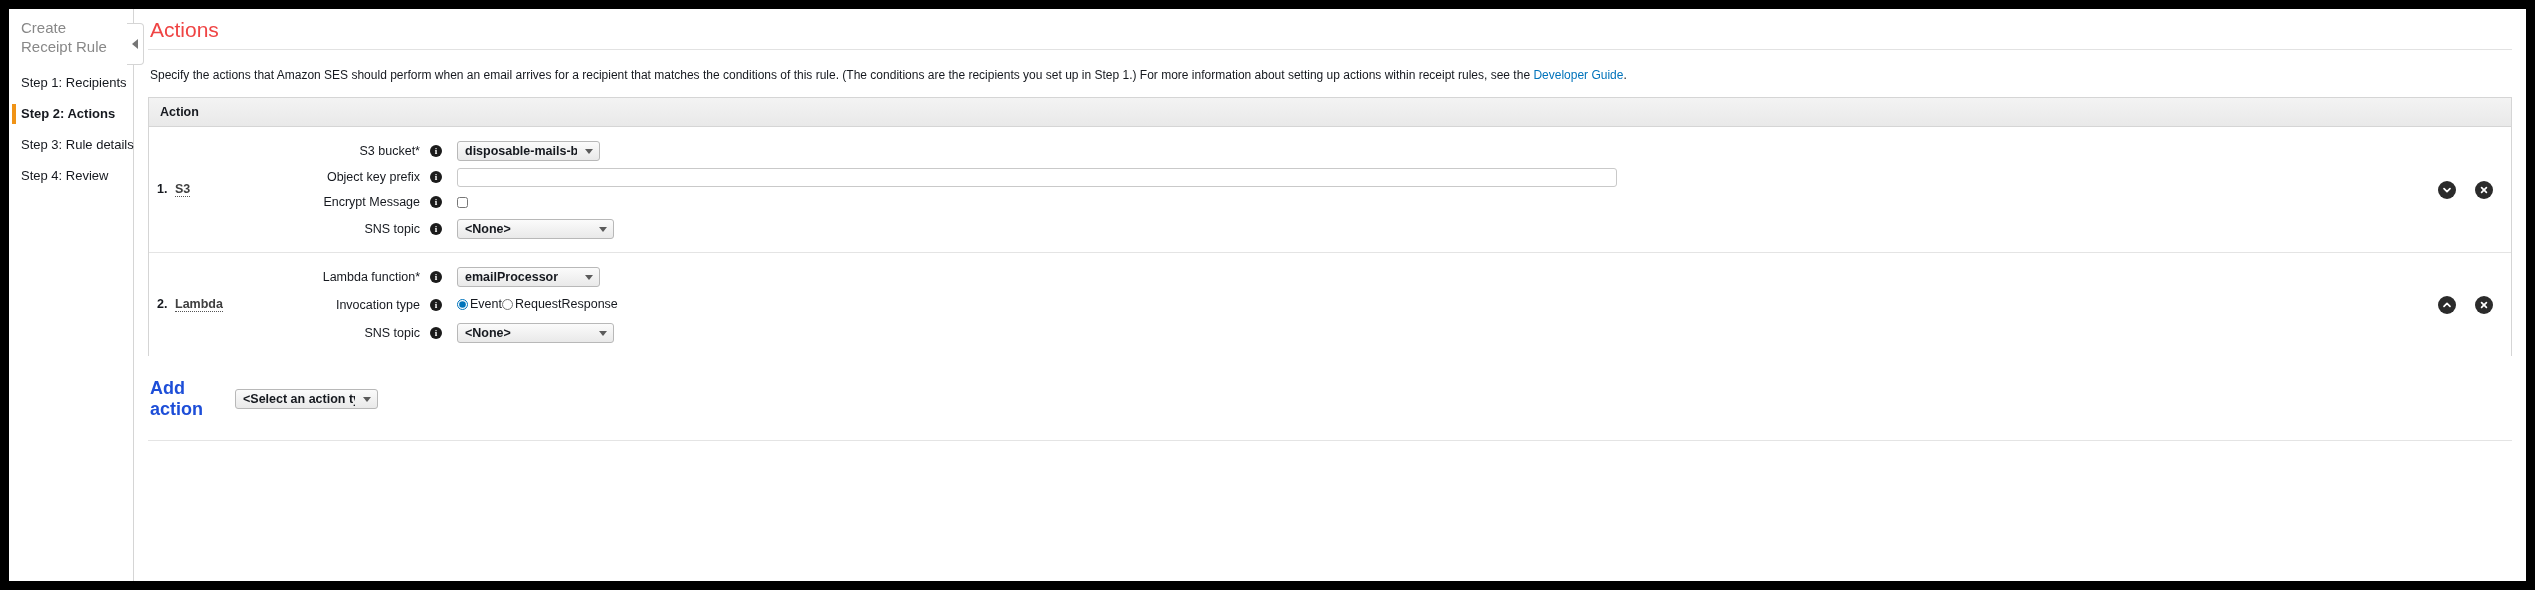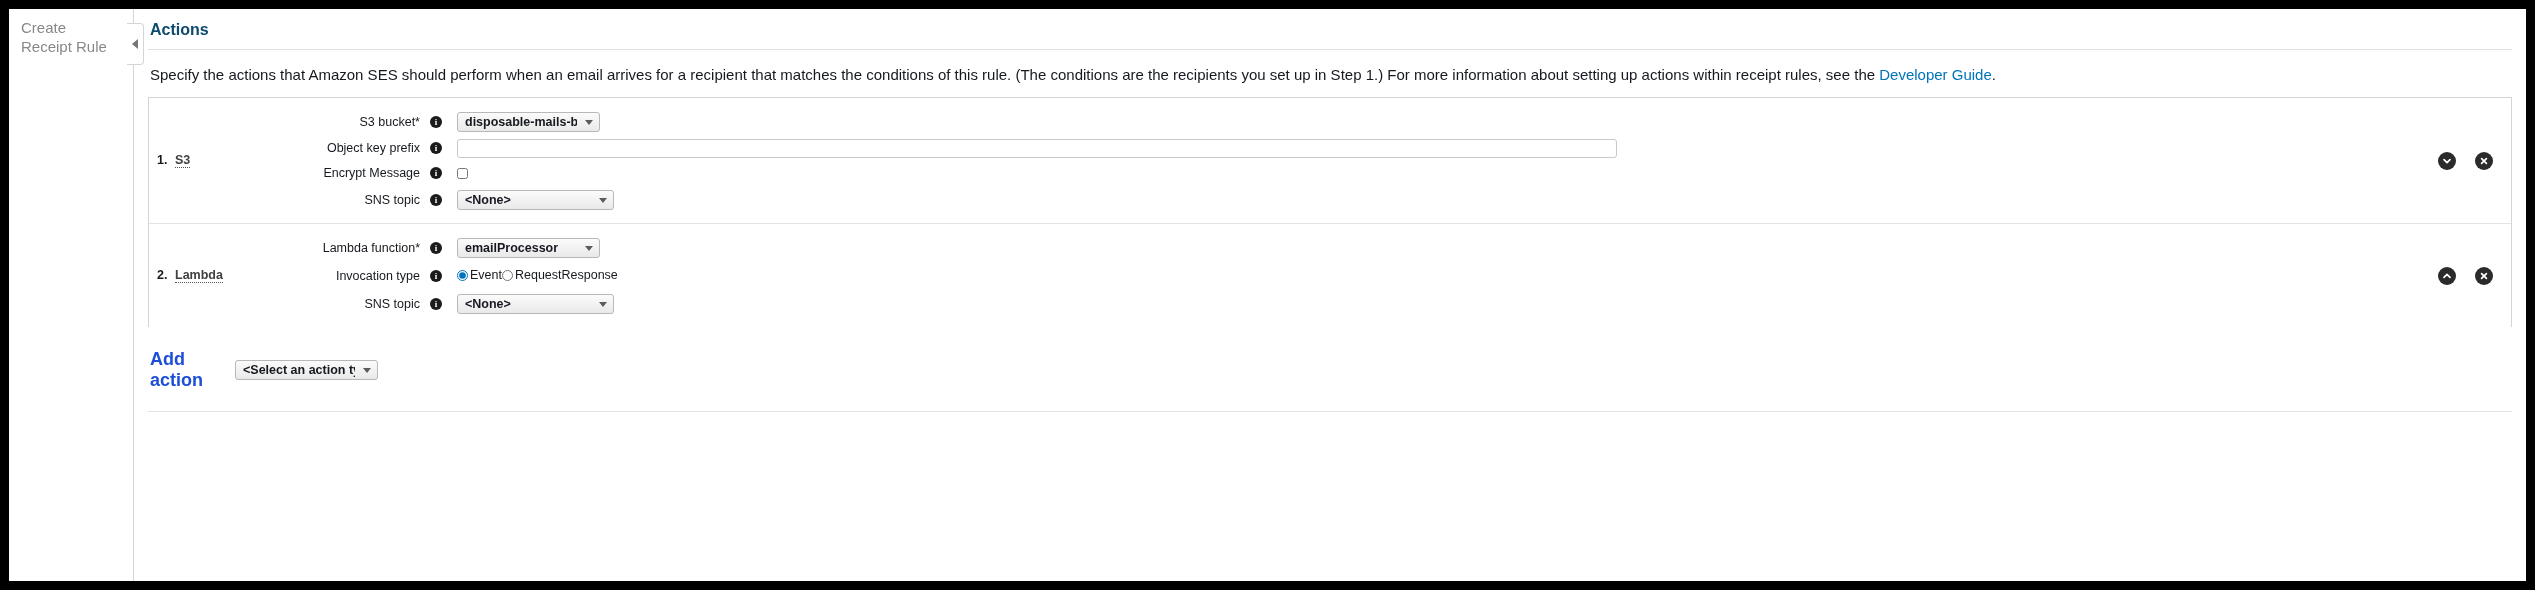--- a/index.html
+++ b/index.html
@@ -105,32 +105,32 @@
     flex: 1 1 auto;
     min-width: 0;
     padding: 0 0 0 0;
     box-sizing: border-box;
     position: relative;
   }
   .page-head {
     padding: 8px 14px 0 14px;
   }
   .page-title {
-    font-size: 16px;
+    font-size: 21px;
     line-height: 25px;
-    font-weight: 700;
-    color: #0c4a6e;
+    font-weight: 400;
+    color: #ef4444;
     margin: 0 0 7px 2px;
   }
   .title-rule {
     border-top: 1px solid #e2e2e2;
     margin: 0 0 0 0;
   }
   .page-desc {
-    font-size: 15px;
+    font-size: 12px;
     line-height: 16px;
     color: #16191f;
     padding: 17px 0 0 2px;
     white-space: nowrap;
   }
   .page-desc a {
     color: #0073bb;
     text-decoration: none;
   }
 
@@ -336,37 +336,52 @@
   }
 </style>
 </head>
 <body>
 
 <div class="screen">
   <div class="inner">
 
     <div class="sidebar">
       <div class="sidebar-title">Create Receipt Rule</div>
+      <div class="step-list">
+        <div class="step-item">
+          <span>Step 1: Recipients</span>
+        </div>
+        <div class="step-item active">
+          <span>Step 2: Actions</span>
+        </div>
+        <div class="step-item">
+          <span>Step 3: Rule details</span>
+        </div>
+        <div class="step-item">
+          <span>Step 4: Review</span>
+        </div>
+      </div>
     </div>
 
     <div class="collapse-handle">
       <span class="tri"></span>
     </div>
 
     <div class="main">
 
       <div class="page-head">
         <div class="page-title">Actions</div>
         <div class="title-rule"></div>
         <div class="page-desc">
           <span>Specify the actions that Amazon SES should perform when an email arrives for a recipient that matches the conditions of this rule. (The conditions are the recipients you set up in Step 1.) For more information about setting up actions within receipt rules, see the </span><a href="#">Developer Guide</a><span>.</span>
         </div>
       </div>
 
       <div class="action-table">
+        <div class="action-table-head">Action</div>
 
         <div class="action-body">
 
           <div class="action-row">
             <div class="action-index">
               <span class="num">1.</span>
               <span class="nm">S3</span>
             </div>
 
             <div class="action-fields">

